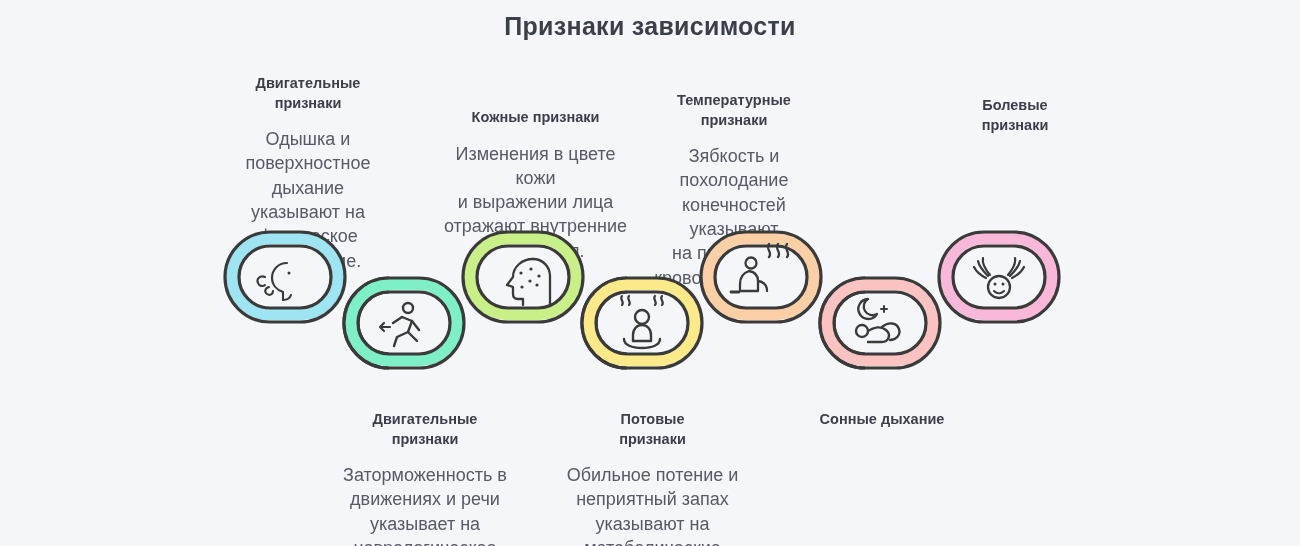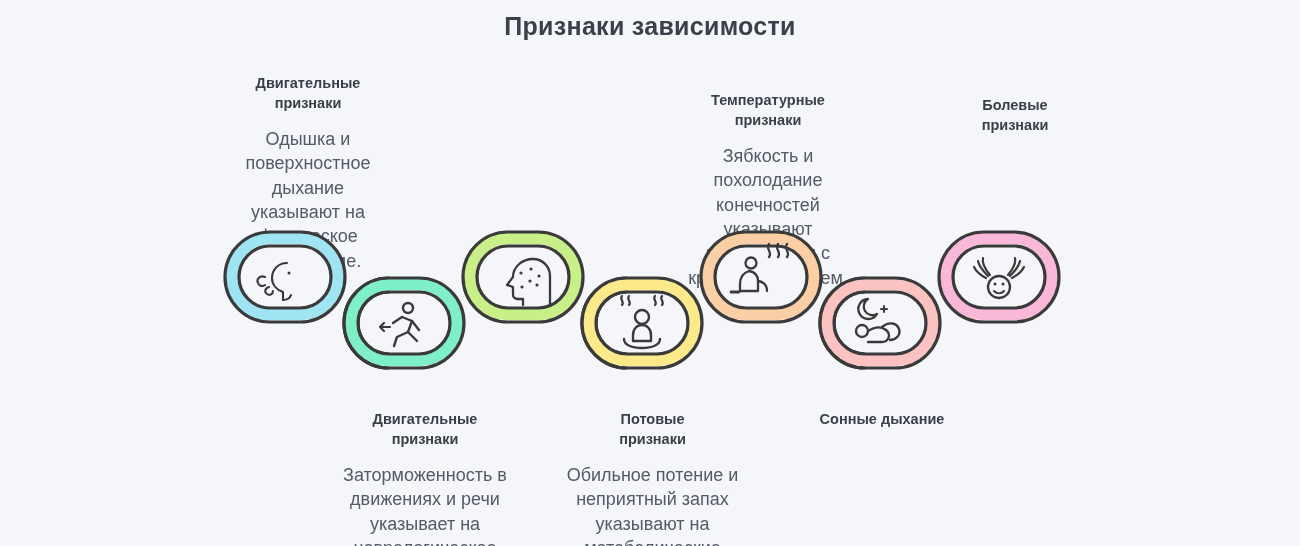--- a/index.html
+++ b/index.html
@@ -53,22 +53,29 @@
   <div class="label-block" style="left:218px; top:74px; width:180px;">
     <div class="heading">Двигательные
 признаки</div>
     <div class="body">Одышка и
 поверхностное дыхание
 указывают на
 физическое
 напряжение.</div>
   </div>
 
-
-  <div class="label-block" style="left:673px; top:91px; width:190px;">
+  <div class="label-block" style="left:443px; top:108px; width:185px;">
+    <div class="heading">Кожные признаки</div>
+    <div class="body">Изменения в цвете кожи
+и выражении лица
+отражают внутренние
+нарушения.</div>
+  </div>
+
+  <div class="label-block" style="left:639px; top:91px; width:190px;">
     <div class="heading">Температурные
 признаки</div>
     <div class="body">Зябкость и похолодание
 конечностей указывают
 на проблемы с
 кровообращением.</div>
   </div>
 
   <div class="label-block" style="left:925px; top:96px; width:180px;">
     <div class="heading">Болевые

